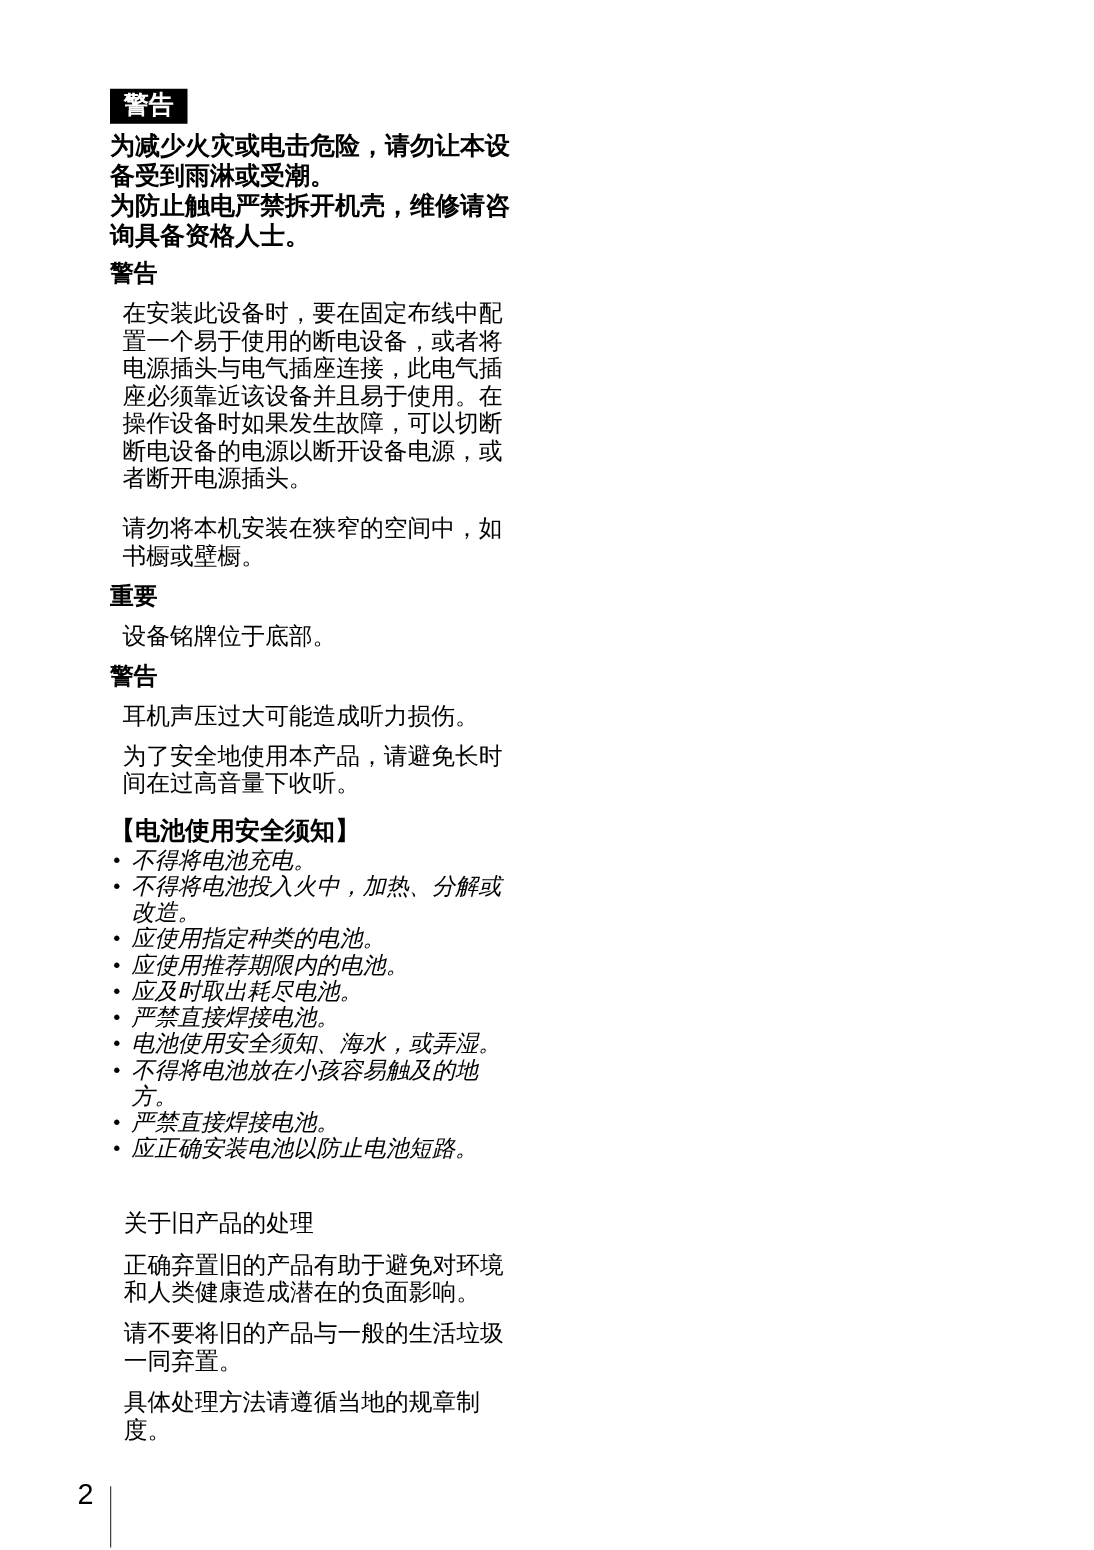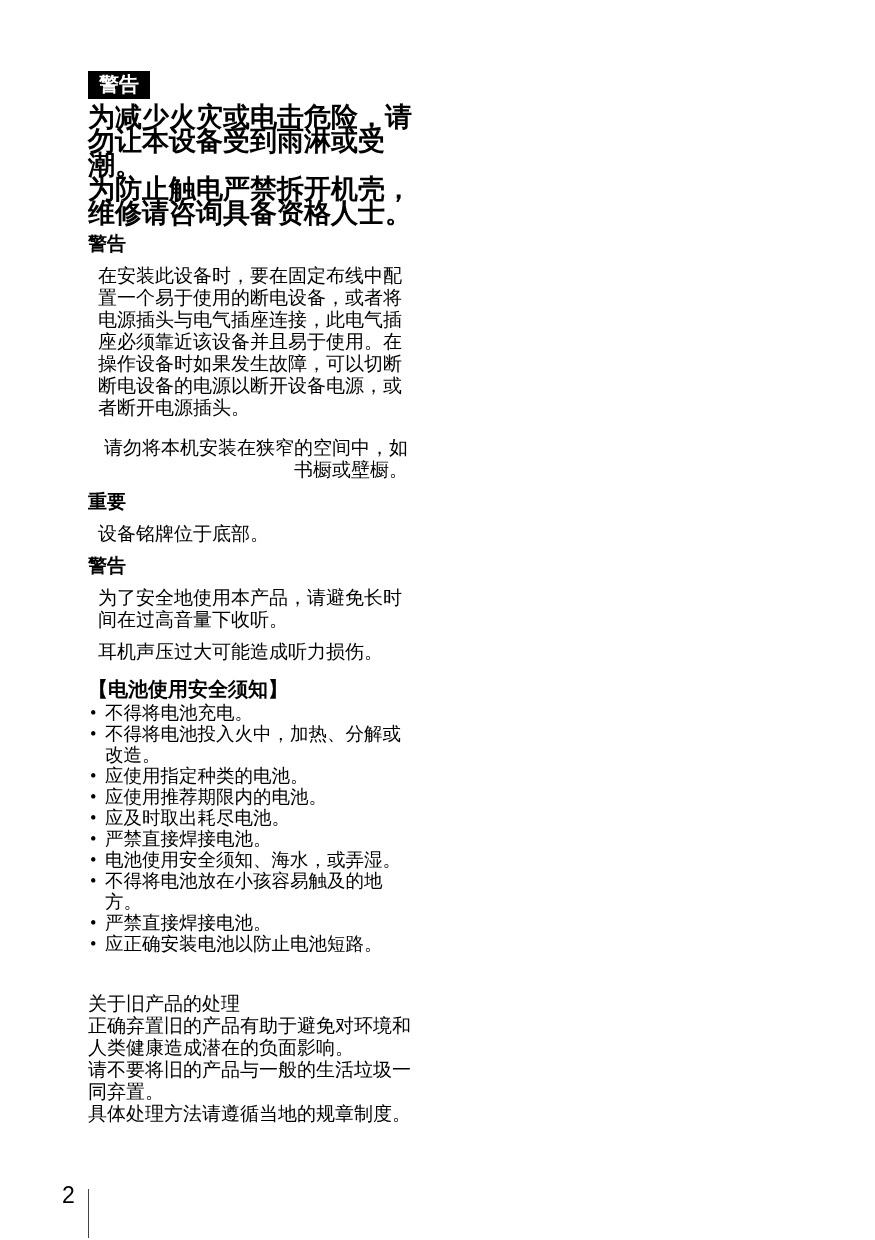--- a/index.html
+++ b/index.html
@@ -26,65 +26,66 @@
     font-family: "Liberation Sans", sans-serif;
     font-weight: bold;
     font-size: 20px;
     line-height: 1;
     padding: 3px 11px 5px 11px;
   }
   .intro {
     margin-top: 6px;
     font-family: "Liberation Sans", sans-serif;
     font-weight: bold;
-    font-size: 27px;
+    font-size: 20px;
     line-height: 24px;
   }
   .intro p { margin: 0; }
   .heading {
     font-family: "Liberation Sans", sans-serif;
     font-weight: bold;
     font-size: 19px;
     line-height: 22px;
     margin: 0;
   }
   .body-text {
     font-size: 19px;
     line-height: 22px;
     margin: 10px;
   }
   .mt-sm  { margin-top: 8px;  }
   .mt-md  { }
-  .mt-lg  { margin-top: 18px; text-align: right; }
+  .mt-lg  { margin-top: 18px; }
   .mt-xl  { margin-top: 38px; }
   .battery-heading {
     font-family: Liberation Sans, sans-serif;
     font-weight: bold;
     font-size: 20px;
     line-height: 24px;
     margin: 14px 0 0 0;
   }
   .battery-list {
     list-style: none;
     margin: 2px 0 0 0;
     padding: 0;
     font-size: 18.5px;
     line-height: 21px;
+    font-style: italic;
   }
   .battery-list li {
     position: relative;
     padding-left: 17px;
   }
   .battery-list li::before {
     content: "\2022";
     position: absolute;
     left: 2px;
     top: 0;
   }
-  .disposal p { margin: 0; }
+  .disposal p { margin: 11px; }
   .page-number {
     position: absolute;
     left: 62px;
     top: 1182px;
     font-family: "Liberation Sans", sans-serif;
     font-size: 23px;
     line-height: 26px;
   }
   .footer-rule {
     position: absolute;
@@ -110,22 +111,22 @@
   <h3 class="heading mt-sm">警告</h3>
   <p class="body-text">在安装此设备时，要在固定布线中配置一个易于使用的断电设备，或者将电源插头与电气插座连接，此电气插座必须靠近该设备并且易于使用。在操作设备时如果发生故障，可以切断断电设备的电源以断开设备电源，或者断开电源插头。</p>
 
   <p class="body-text mt-lg">请勿将本机安装在狭窄的空间中，如书橱或壁橱。</p>
 
   <h3 class="heading mt-md">重要</h3>
   <p class="body-text">设备铭牌位于底部。</p>
 
   <h3 class="heading mt-md">警告</h3>
   <div>
+    <p class="body-text">耳机声压过大可能造成听力损伤。</p>
     <p class="body-text">为了安全地使用本产品，请避免长时间在过高音量下收听。</p>
-    <p class="body-text">耳机声压过大可能造成听力损伤。</p>
   </div>
 
   <h3 class="battery-heading">【电池使用安全须知】</h3>
   <ul class="battery-list">
     <li>不得将电池充电。</li>
     <li>不得将电池投入火中，加热、分解或改造。</li>
     <li>应使用指定种类的电池。</li>
     <li>应使用推荐期限内的电池。</li>
     <li>应及时取出耗尽电池。</li>
     <li>严禁直接焊接电池。</li>

